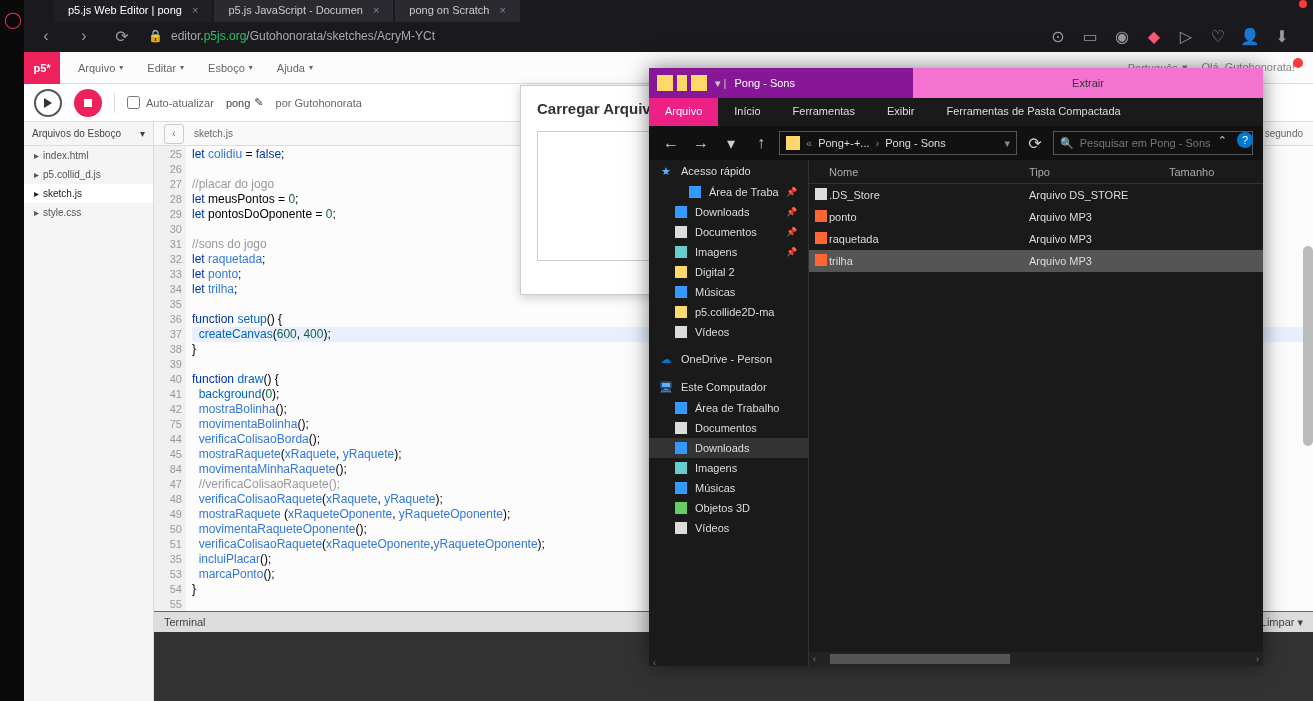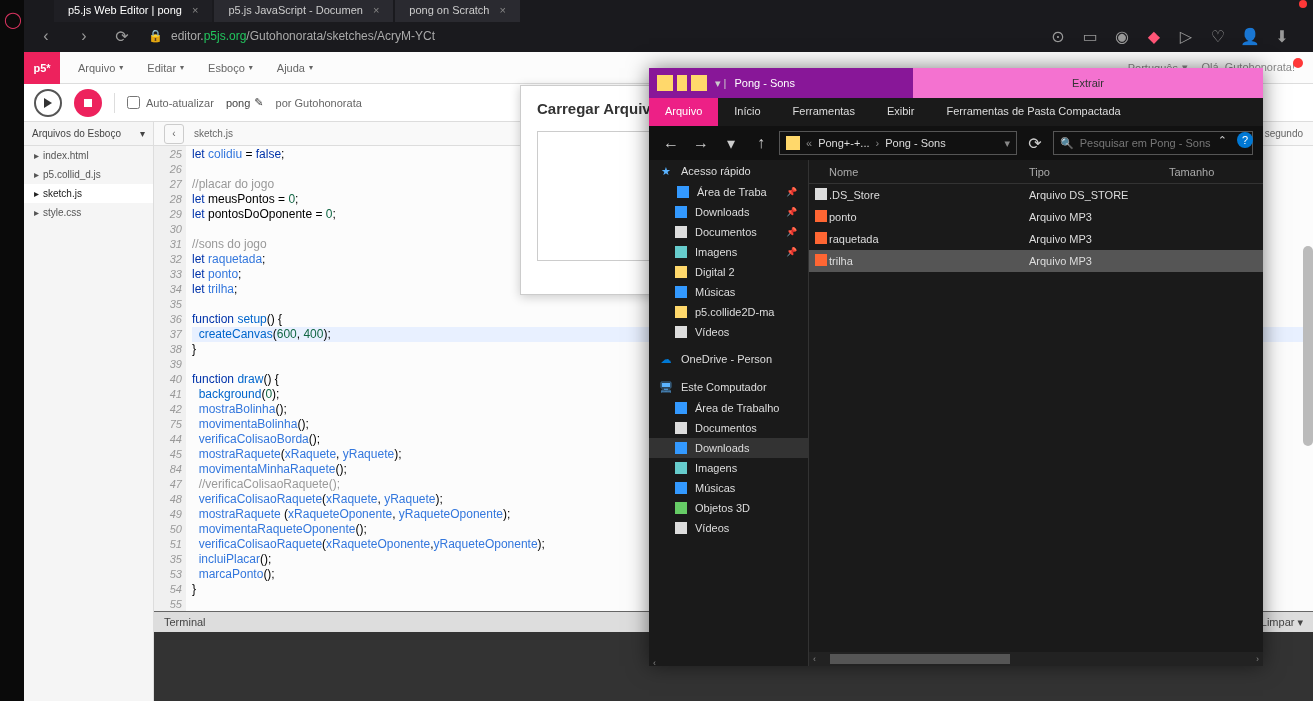--- a/index.html
+++ b/index.html
@@ -42,21 +42,21 @@
 .file-tree-header { font-size: 10px; color: #444; padding: 6px 8px; border-bottom: 1px solid #ddd; display: flex; justify-content: space-between; align-items: center; }
 .file-item { font-size: 10px; color: #555; padding: 4px 10px; display: flex; align-items: center; gap: 4px; cursor: pointer;}
 .file-item.active { background: #fff; color: #222; font-weight: 500; }
 
 .code-area { position: absolute; left: 130px; right: 0; top: 70px; bottom: 90px; display: flex; flex-direction: column; }
 .code-tabs { height: 24px; display: flex; align-items: center; justify-content: space-between; padding: 0 10px; font-size: 10px; color: #666; border-bottom: 1px solid #ddd; background:#f9f9f9;}
 .code-tabs .tab-inner { display: flex; align-items: center; gap: 10px;}
 .code-tabs .chevron { width: 20px; height: 20px; display: flex; align-items: center; justify-content: center; border: 1px solid #ccc; border-radius: 3px; cursor:pointer;}
 .code-editor { flex: 1; display: flex; font-family: 'Courier New', monospace; font-size: 12px; overflow: hidden; position: relative; }
 .gutter { width: 32px; background: #f0f0f0; text-align: right; padding: 1px 4px; color: #999; line-height: 15px; }
-.gutter .ln { height: 15px; font-size:11px;font-style:italic;}
+.gutter .ln { height: 15px; font-size:11px;}
 .code-lines { flex: 1; padding: 1px 6px; line-height: 15px; background: #fcfcfc; white-space: pre; }
 .code-lines .line { height: 15px; }
 .code-lines .line.highlight { background: #e8f0ff; }
 .kw { color: #0033aa; }
 .fn { color: #0066cc; }
 .fn2 { color: #3377dd; }
 .num { color: #116644; }
 .com { color: #999; }
 .scroll-thumb { position: absolute; right: 0; top: 100px; width: 10px; height: 200px; background: #bbb; border-radius: 5px; }
 
@@ -331,21 +331,21 @@
   </div>
 
   <div class="explorer-body">
     <div class="nav-pane">
       <div class="nav-group">
         <div class="nav-item">
           <span class="tree-icon" style="color:#5ab3ff">★</span>
           <span>Acesso rápido</span>
         </div>
         <div id="quick-items">
-            <div class="nav-item" style="padding-left: 28px;">
+            <div class="nav-item" style="padding-left: 40px;">
               <span class="tree-icon" style="background:#3399ff;width:12px;height:12px"></span>
               <span>Área de Traba</span>
               <span class="pin">📌</span>
             </div>
             <div class="nav-item" style="padding-left: 26px;">
               <span class="tree-icon" style="background:#3399ff;width:12px;height:12px"></span>
               <span>Downloads</span>
               <span class="pin">📌</span>
             </div>
             <div class="nav-item" style="padding-left: 26px;">

